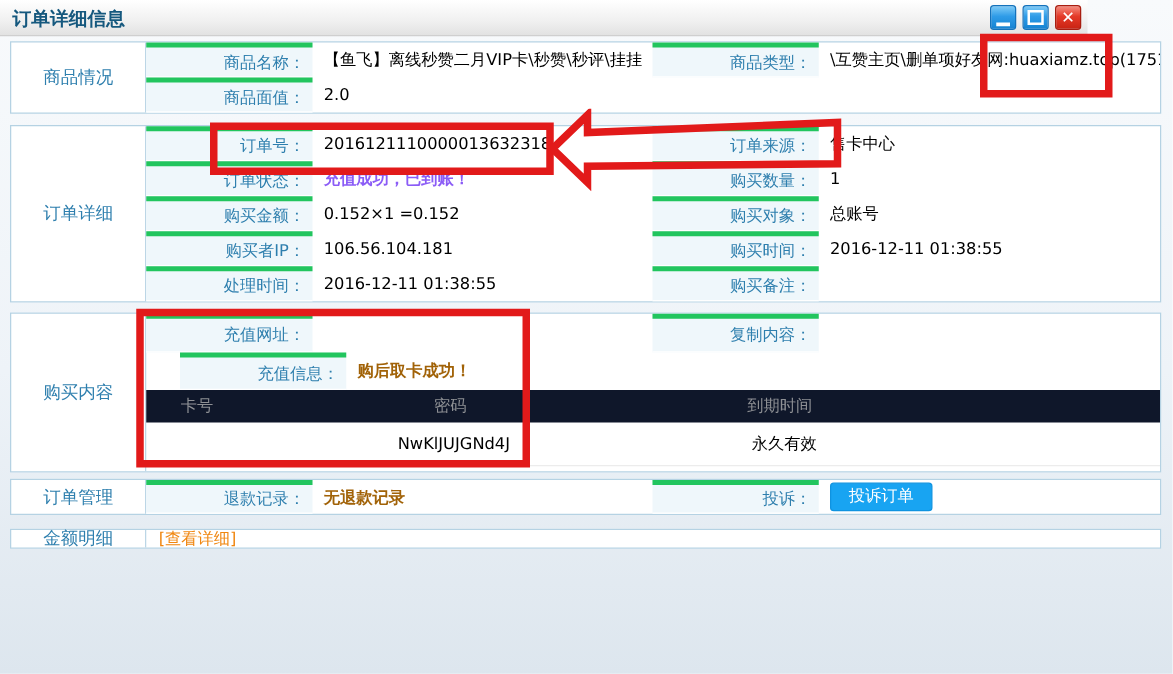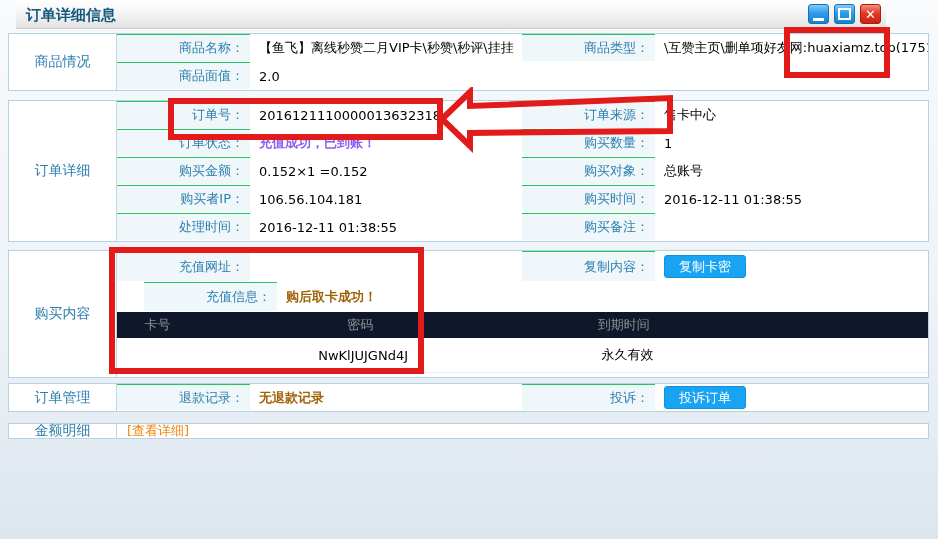--- a/index.html
+++ b/index.html
@@ -3,40 +3,40 @@
 <meta charset="utf-8">
 <style>
   html,body{margin:0;padding:0;}
   body{
     width:938px;height:539px;position:relative;overflow:hidden;
     background:linear-gradient(180deg,#f8fafc 0%,#eef3f8 55%,#dde6ee 100%);
     font-family:"DejaVu Sans","Liberation Sans",sans-serif;
     font-size:13px;color:#000;
   }
   
-  .titlebar{position:absolute;left:16px;top:0;width:870px;height:29px;
+  .titlebar{position:absolute;left:0;top:0;width:870px;height:29px;
     background:linear-gradient(180deg,#ffffff 0%,#f0f0f0 60%,#e2e2e2 100%);
     border-bottom:1px solid #cfcfcf;box-sizing:border-box;}
   .title{position:absolute;left:10px;top:6px;font-size:15px;font-weight:bold;color:#15587e;}
   .winbtns{position:absolute;top:4px;right:5px;display:flex;gap:5px;}
   .winbtn{width:21px;height:20px;border-radius:3px;box-sizing:border-box;cursor:pointer;
     display:flex;align-items:center;justify-content:center;}
   .winbtn.bluebtn{background:linear-gradient(180deg,#7fcbf7 0%,#2f9ce8 45%,#1683d2 100%);border:1px solid #1472bb;}
   .winbtn.redbtn{background:linear-gradient(180deg,#f58d80 0%,#e43a28 45%,#c92313 100%);border:1px solid #a81d10;
     color:#fff;font-weight:bold;font-size:13px;}
   .glyph-min{display:block;width:11px;height:3px;background:#fff;margin-top:10px;}
   .glyph-max{display:block;width:9px;height:8px;border:2px solid #fff;background:transparent;}
   
   .sec{position:absolute;left:8px;width:921px;background:#fff;border:1px solid #b5d2e3;
     box-sizing:border-box;display:flex;}
   .cat{width:107px;flex:none;border-right:1px solid #bcd6e6;display:flex;align-items:center;
     justify-content:center;color:#2e7fae;font-size:14px;}
   .rows{flex:1;display:flex;flex-direction:column;min-width:0;}
   .row{display:flex;flex:1;min-height:0;align-items:stretch;}
-  .lab{width:133px;flex:none;background:#eff7fb;border-top:1px solid #22c55e;border-bottom:1px solid #fff;
+  .lab{width:133px;flex:none;background:#eff7fb;border-top:4px solid #22c55e;border-bottom:1px solid #fff;
     box-sizing:border-box;color:#2e7fae;display:flex;align-items:center;justify-content:flex-end;
     padding-right:6px;white-space:nowrap;overflow:hidden;text-align:center;}
   .val{display:flex;align-items:center;padding-left:9px;white-space:nowrap;overflow:hidden;min-width:0;}
   .val-left{width:263px;flex:none;}
   .val-right{flex:1;}
   .green{color:#8b5cf6;font-weight:bold;}
   .bluebold{color:#a16207;font-weight:bold;}
   .btn{width:82px;height:23px;background:#18a4f2;border:1px solid #0f93e0;border-radius:3px;
     color:#fff;font-size:13px;font-family:inherit;cursor:pointer;padding:0;line-height:21px;}
   
@@ -125,23 +125,20 @@
   </div>
 </div>
 
 <div class="sec" style="top:250px;height:128px;">
   <div class="cat">购买内容</div>
   <div class="rows">
     <div class="row fixed-h31">
       <div class="lab">充值网址：</div>
       <div class="val val-left"></div>
       <div class="lab">复制内容：</div>
-      <div class="val val-right">
-        <button class="btn">复制卡密</button>
-      </div>
     </div>
     <div class="row fixed-h30">
       <div class="lab">充值信息：</div>
       <div class="val val-left bluebold">购后取卡成功！</div>
       <div class="filler"></div>
     </div>
     <div class="thead">
       <div class="c1">卡号</div>
       <div class="c2">密码</div>
       <div class="c3">到期时间</div>

